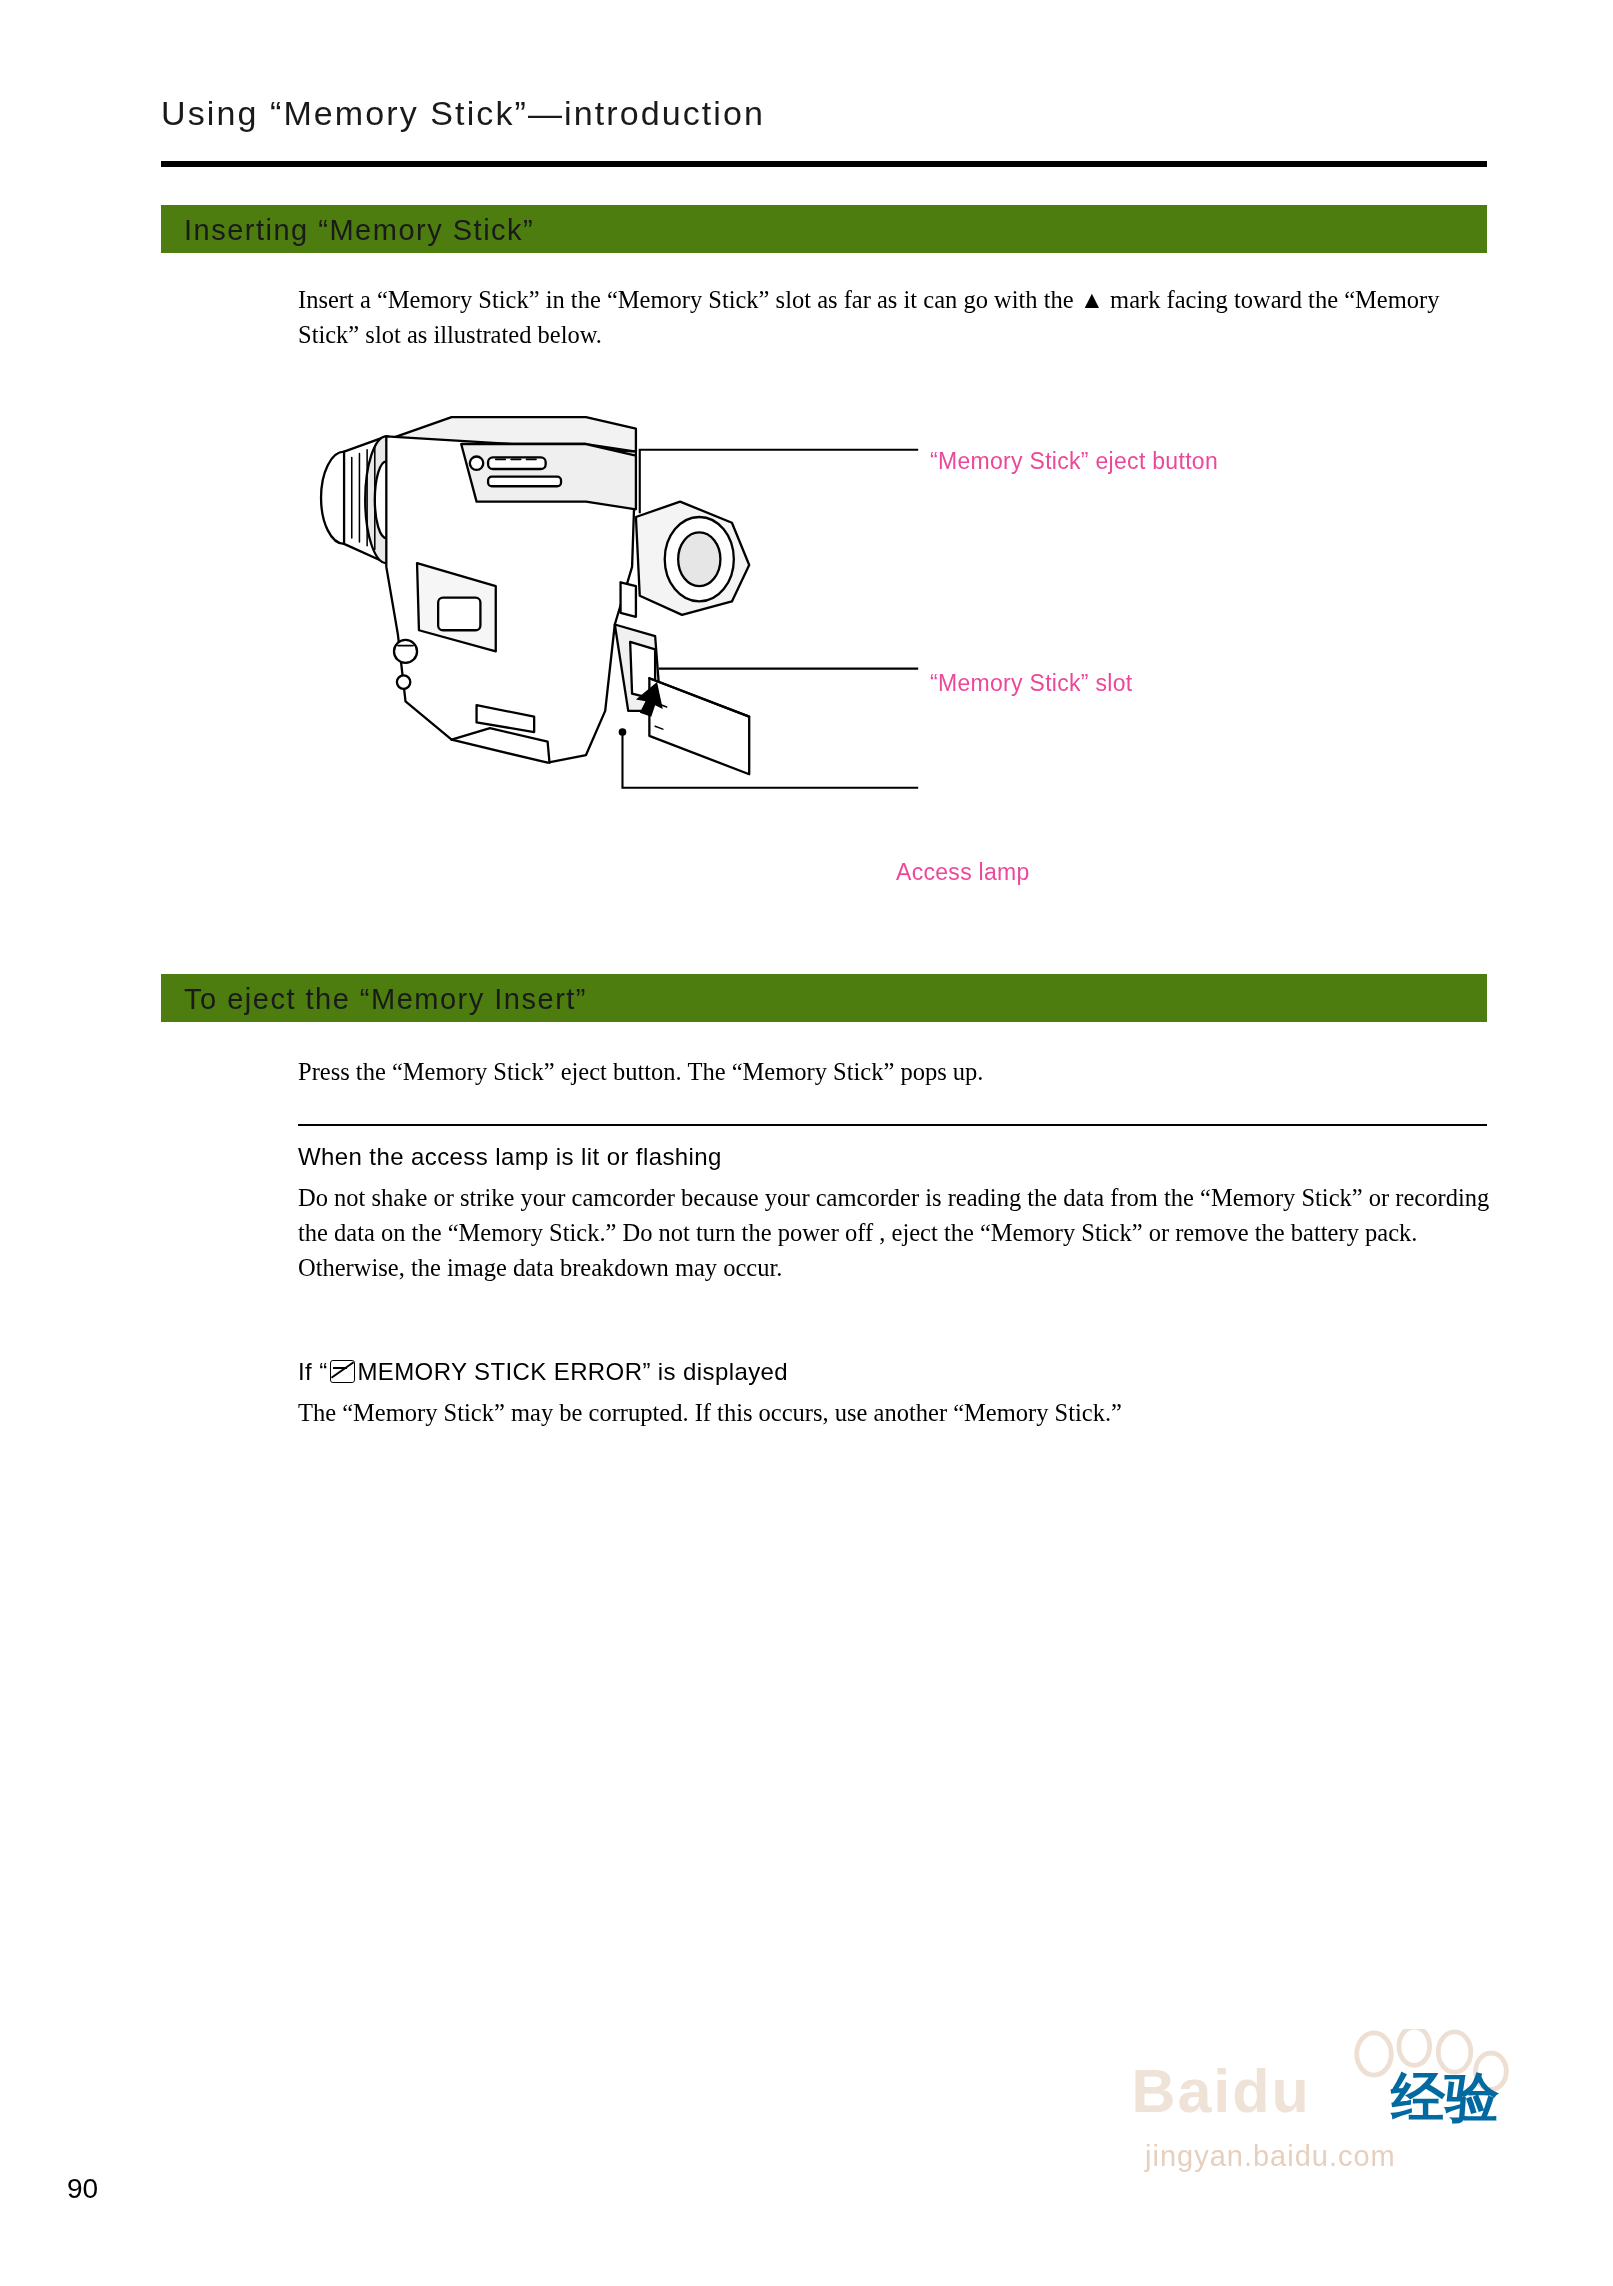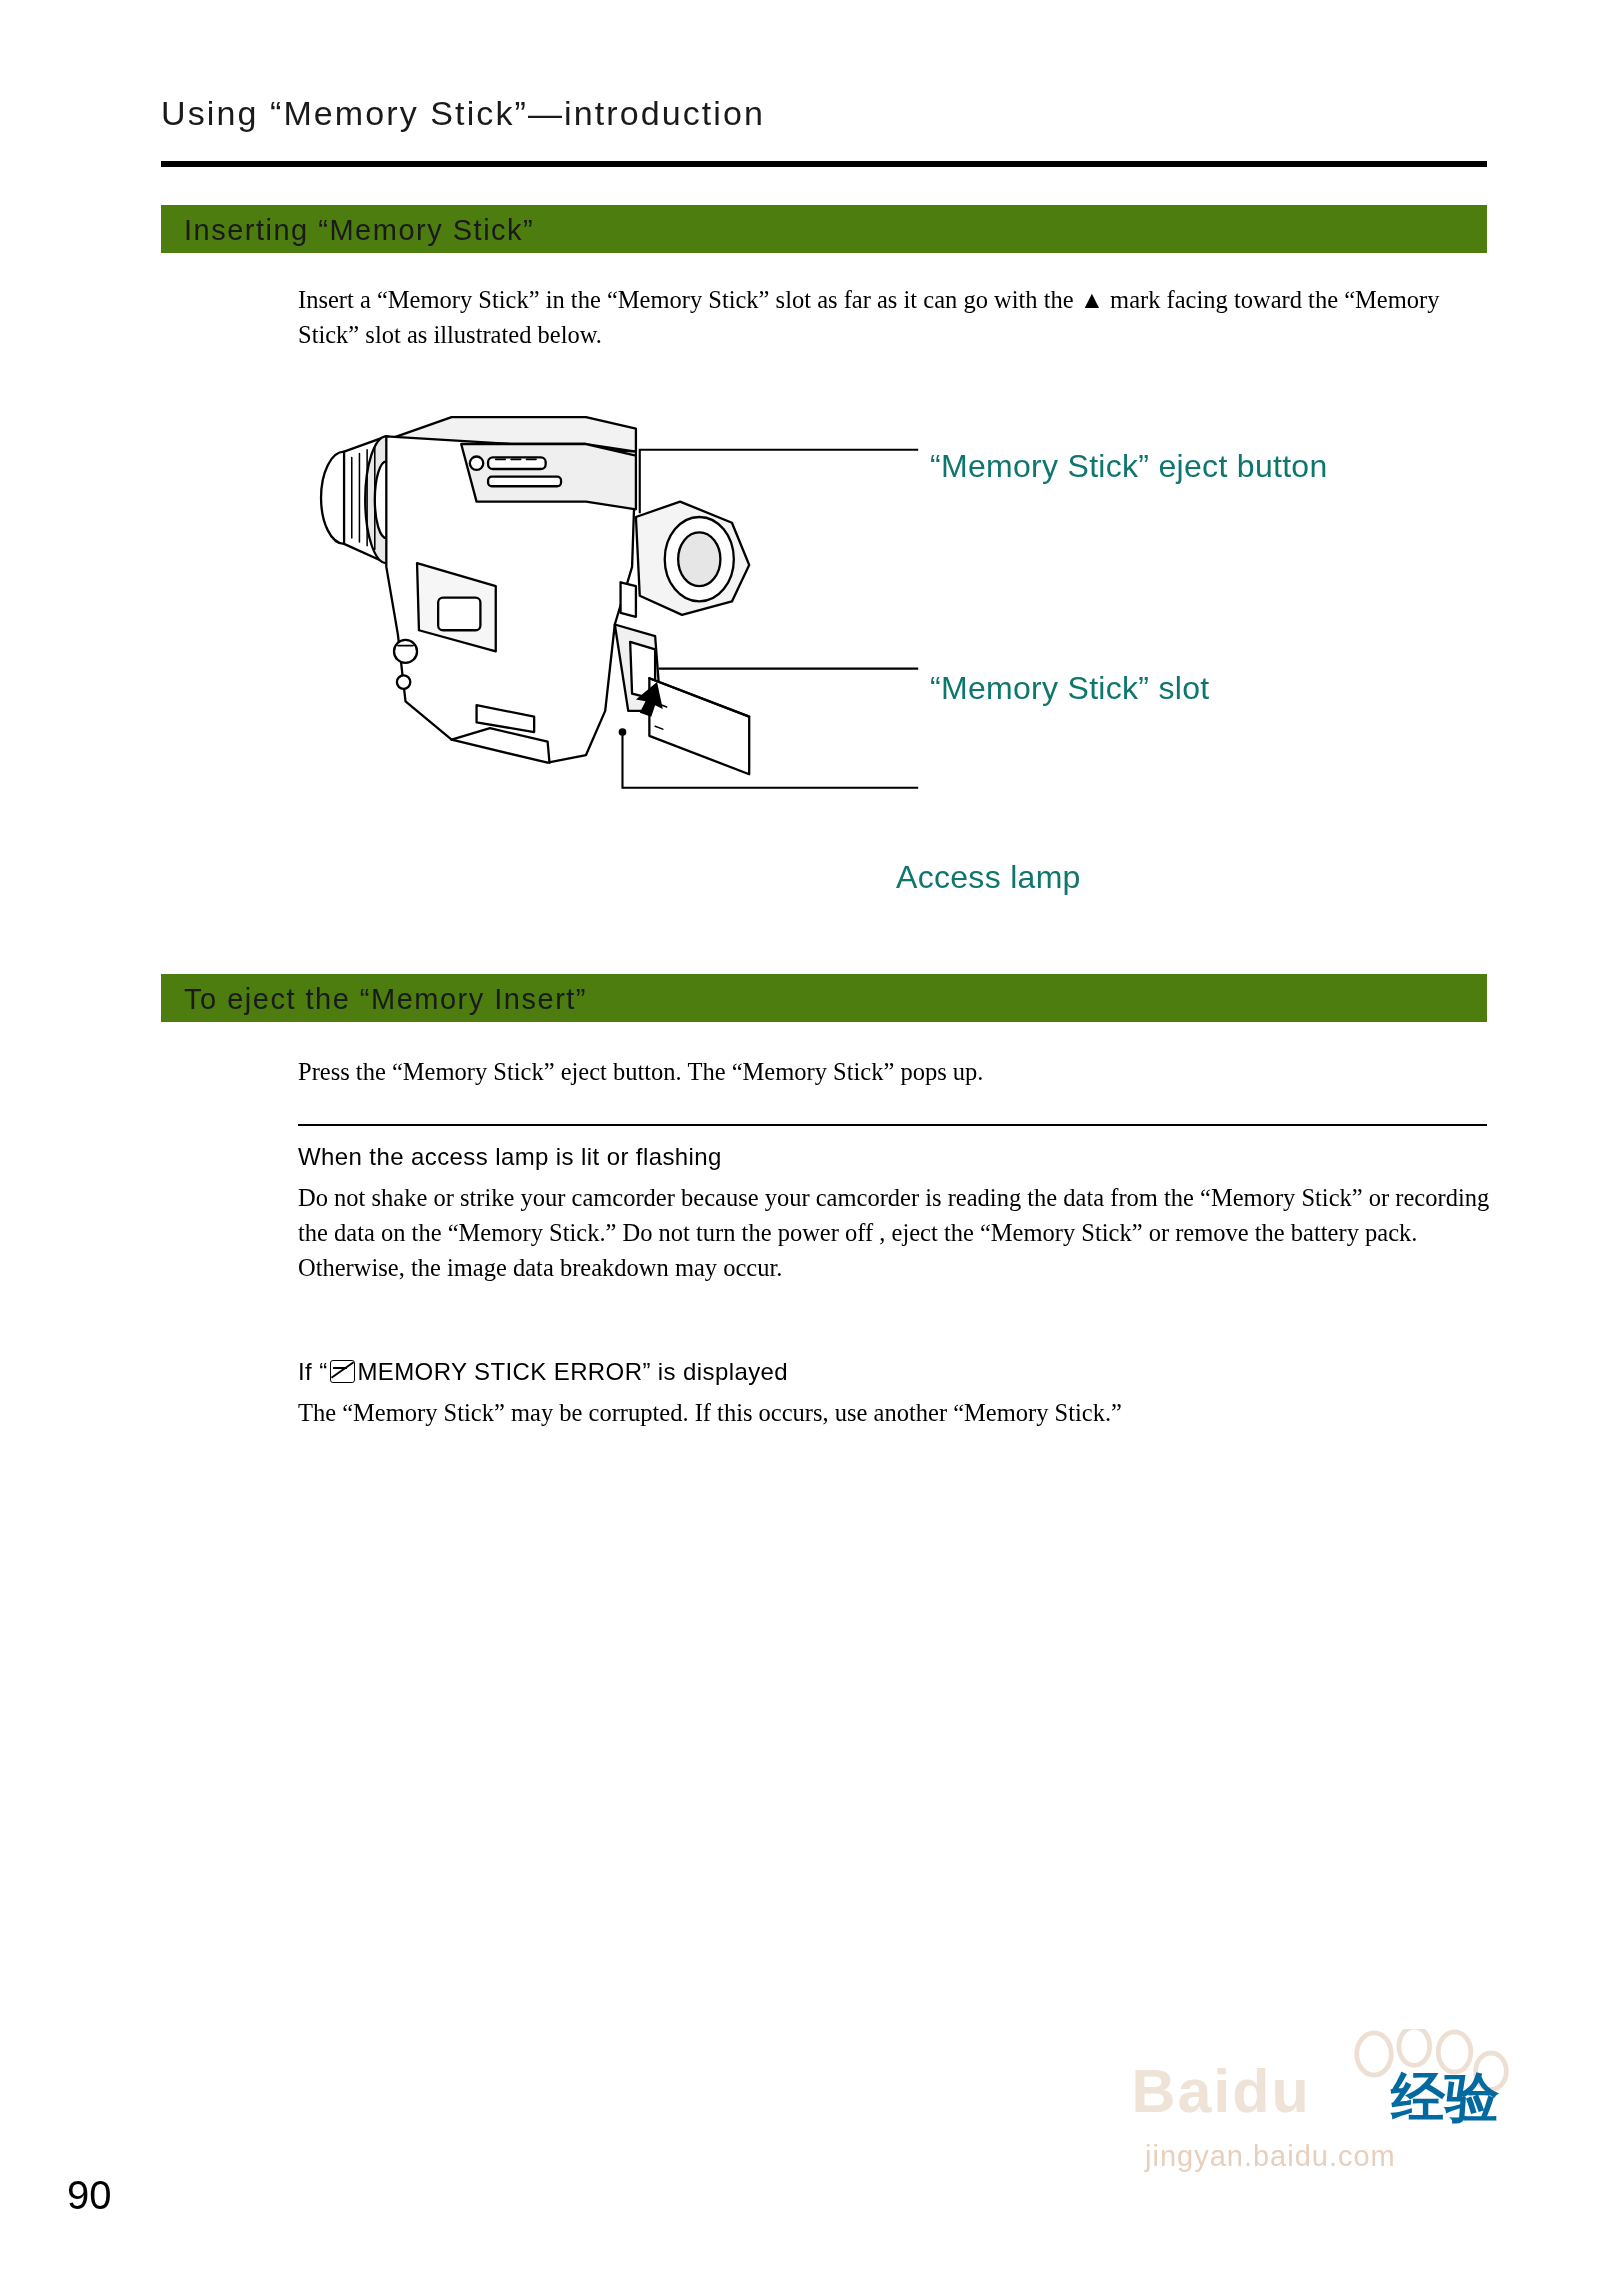--- a/index.html
+++ b/index.html
@@ -136,23 +136,23 @@
     left: -1.9px; top: 7.7px;
     width: 27px; height: 1.9px;
     background: #000;
     transform: rotate(-35deg);
   }
 
   
   .callout {
     position: absolute;
     font-family: "Liberation Sans", sans-serif;
-    font-size: 32px;
+    font-size: 23px;
     letter-spacing: 0.3px;
-    color: #0f766e;
+    color: #ec4899;
     white-space: nowrap;
   }
   #callout-eject { left: 930px; top: 448px; }
   #callout-slot  { left: 930px; top: 670px; }
   #callout-lamp  { left: 896px; top: 859px; text-align: center; }
 
   
   #illustration {
     position: absolute;
     left: 298px;
@@ -160,21 +160,21 @@
     width: 672px;
     height: 509px;
   }
 
   
   #page-number {
     position: absolute;
     left: 67px;
     top: 2173px;
     font-family: "Liberation Sans", sans-serif;
-    font-size: 40px;
+    font-size: 28px;
     color: #000000;
   }
 
   
   #watermark {
     position: absolute;
     left: 1122px;
     top: 2029px;
     width: 403px;
     height: 173px;

